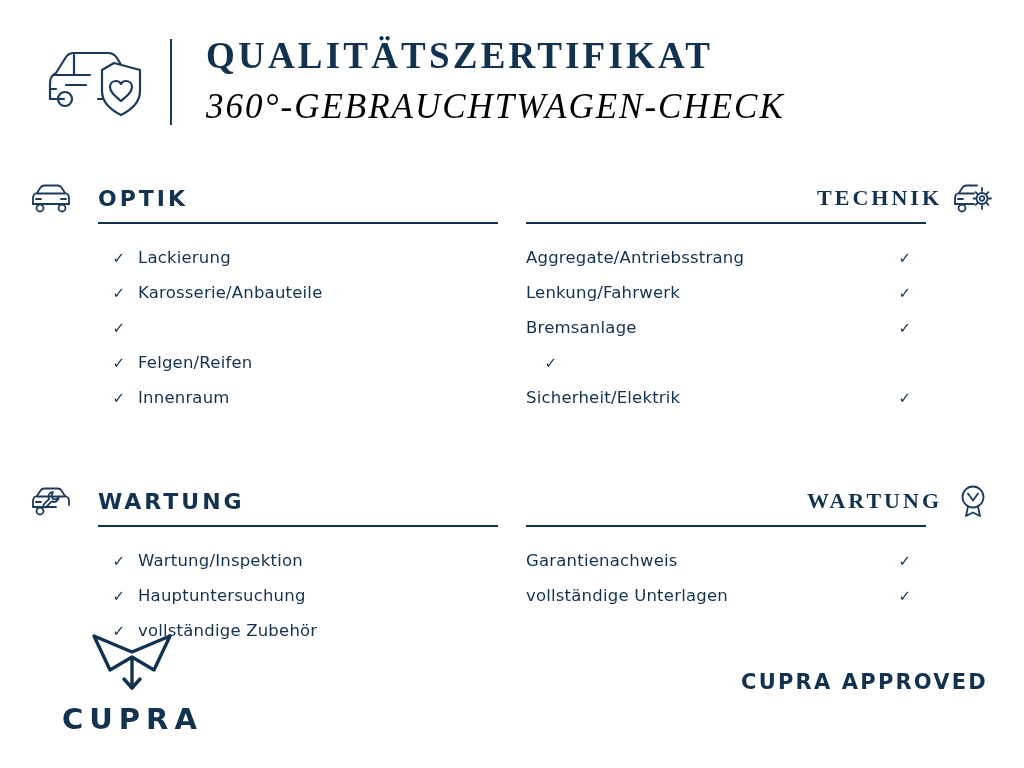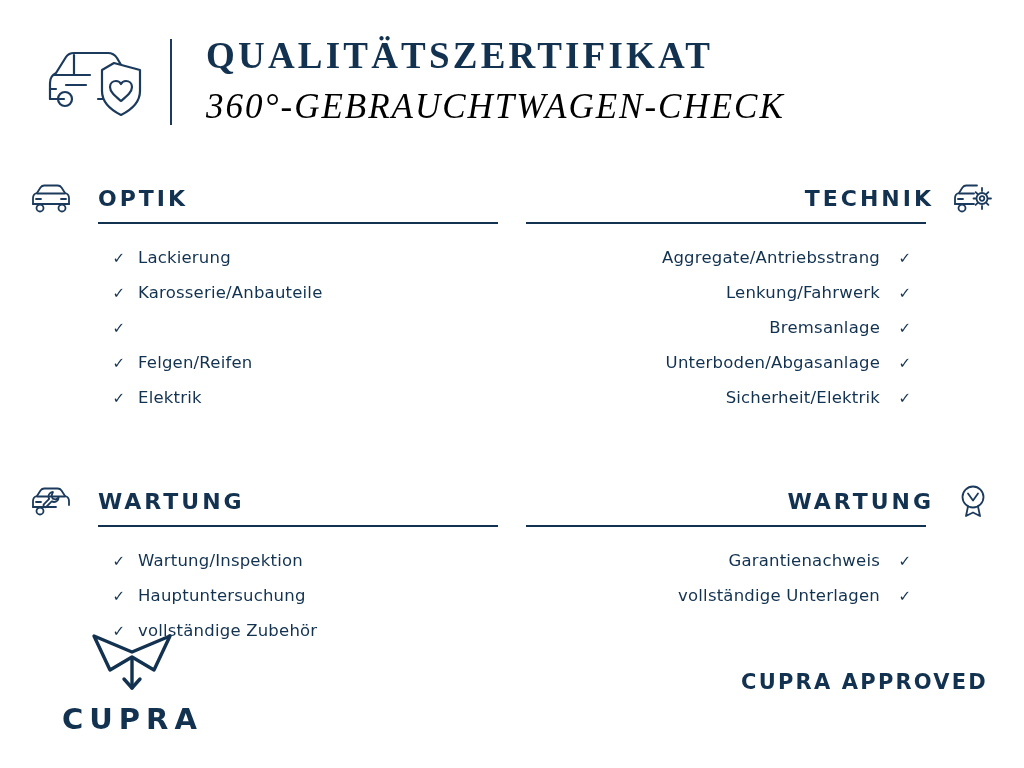--- a/index.html
+++ b/index.html
@@ -103,21 +103,21 @@
     justify-content: center;
   }
   .sec-title {
     font-size: 22px;
     font-weight: bold;
     letter-spacing: 3px;
     color: #123250;
     white-space: nowrap;
   }
   .sec-head.left .sec-title { margin-left: 24px; }
-  .sec-head.right .sec-title { margin-right: 16px; }
+  .sec-head.right .sec-title { margin-right: 8px; font-family: Liberation Serif, serif; }
 
   .rule {
     height: 2px;
     background: #123250;
     margin-top: 2px;
   }
   .rule.left { margin-left: 70px; }
   .rule.right { margin-right: 70px; }
 
   .items {
@@ -129,21 +129,21 @@
     display: flex;
     align-items: center;
     font-size: 16.5px;
     line-height: 1.0;
     color: #123250;
     height: 25px;
     margin-bottom: 10px;
     letter-spacing: 0.2px;
   }
   .items.left .item { padding-left: 80px; }
-  .items.right .item { justify-content: flex-end; padding-right: 80px; }
+  .items.right .item { justify-content: space-between; padding-right: 80px; }
   .check {
     font-size: 15px;
     color: #123250;
     width: 22px;
     flex: 0 0 auto;
     text-align: center;
   }
   .items.left .check { margin-right: 8px; }
   .items.right .check { margin-left: 14px; }
 
@@ -243,21 +243,21 @@
           </li>
           <li class="item">
             <span class="check">✓</span>
           </li>
           <li class="item">
             <span class="check">✓</span>
             <span>Felgen/Reifen</span>
           </li>
           <li class="item">
             <span class="check">✓</span>
-            <span>Elektrik</span>
+            <span>Innenraum</span>
           </li>
         </ul>
       </div>
 
       <div class="col right">
         <div class="sec-head right">
           <span class="sec-title">TECHNIK</span>
           <span class="sec-icon">
             <svg width="42" height="30" viewBox="0 0 42 30" fill="none" stroke="#1b3a5c" stroke-width="1.8" stroke-linecap="round" stroke-linejoin="round">
               <path d="M3 21 L3 15 C3 12.5 4.6 10.6 7 10 L10.5 4.5 C11.4 3.2 12.8 2.5 14.3 2.5 L25 2.5"></path>
@@ -279,21 +279,20 @@
           </li>
           <li class="item">
             <span>Lenkung/Fahrwerk</span>
             <span class="check">✓</span>
           </li>
           <li class="item">
             <span>Bremsanlage</span>
             <span class="check">✓</span>
           </li>
           <li class="item">
-            <span>Unterboden/Abgasanlage</span>
             <span class="check">✓</span>
           </li>
           <li class="item">
             <span>Sicherheit/Elektrik</span>
             <span class="check">✓</span>
           </li>
         </ul>
       </div>
 
     </div>

